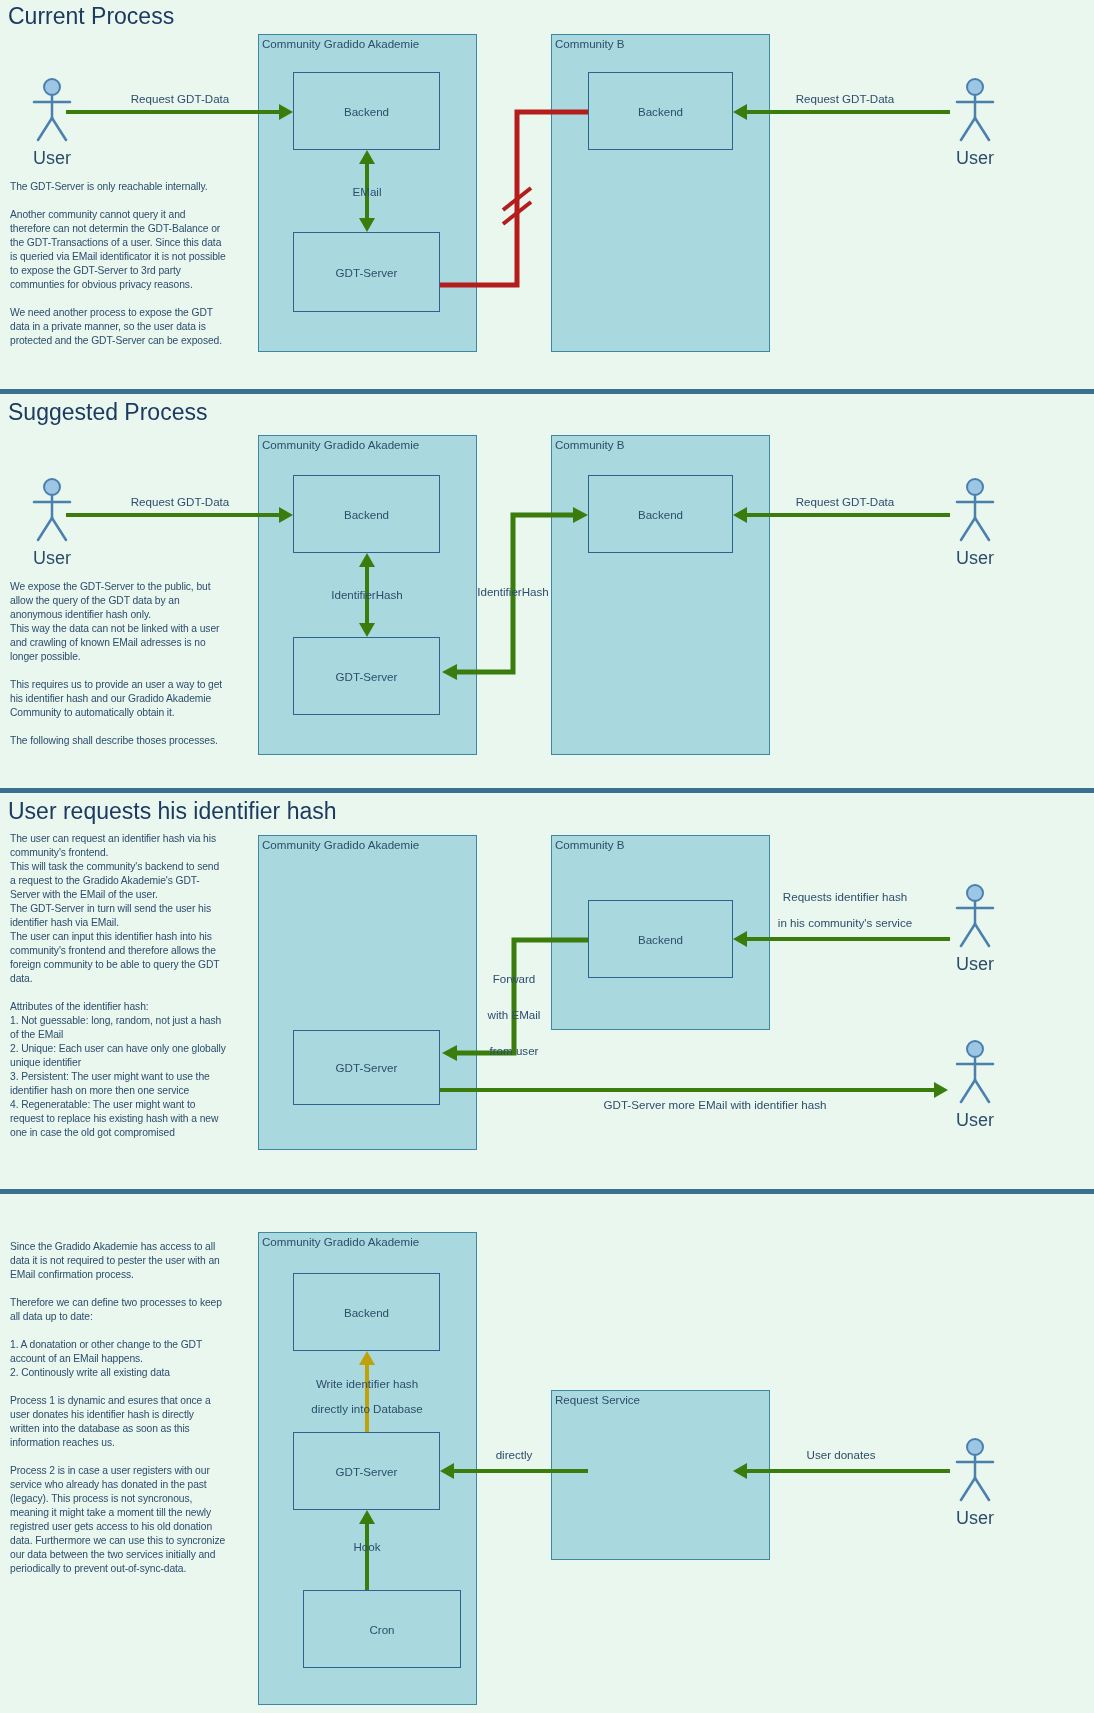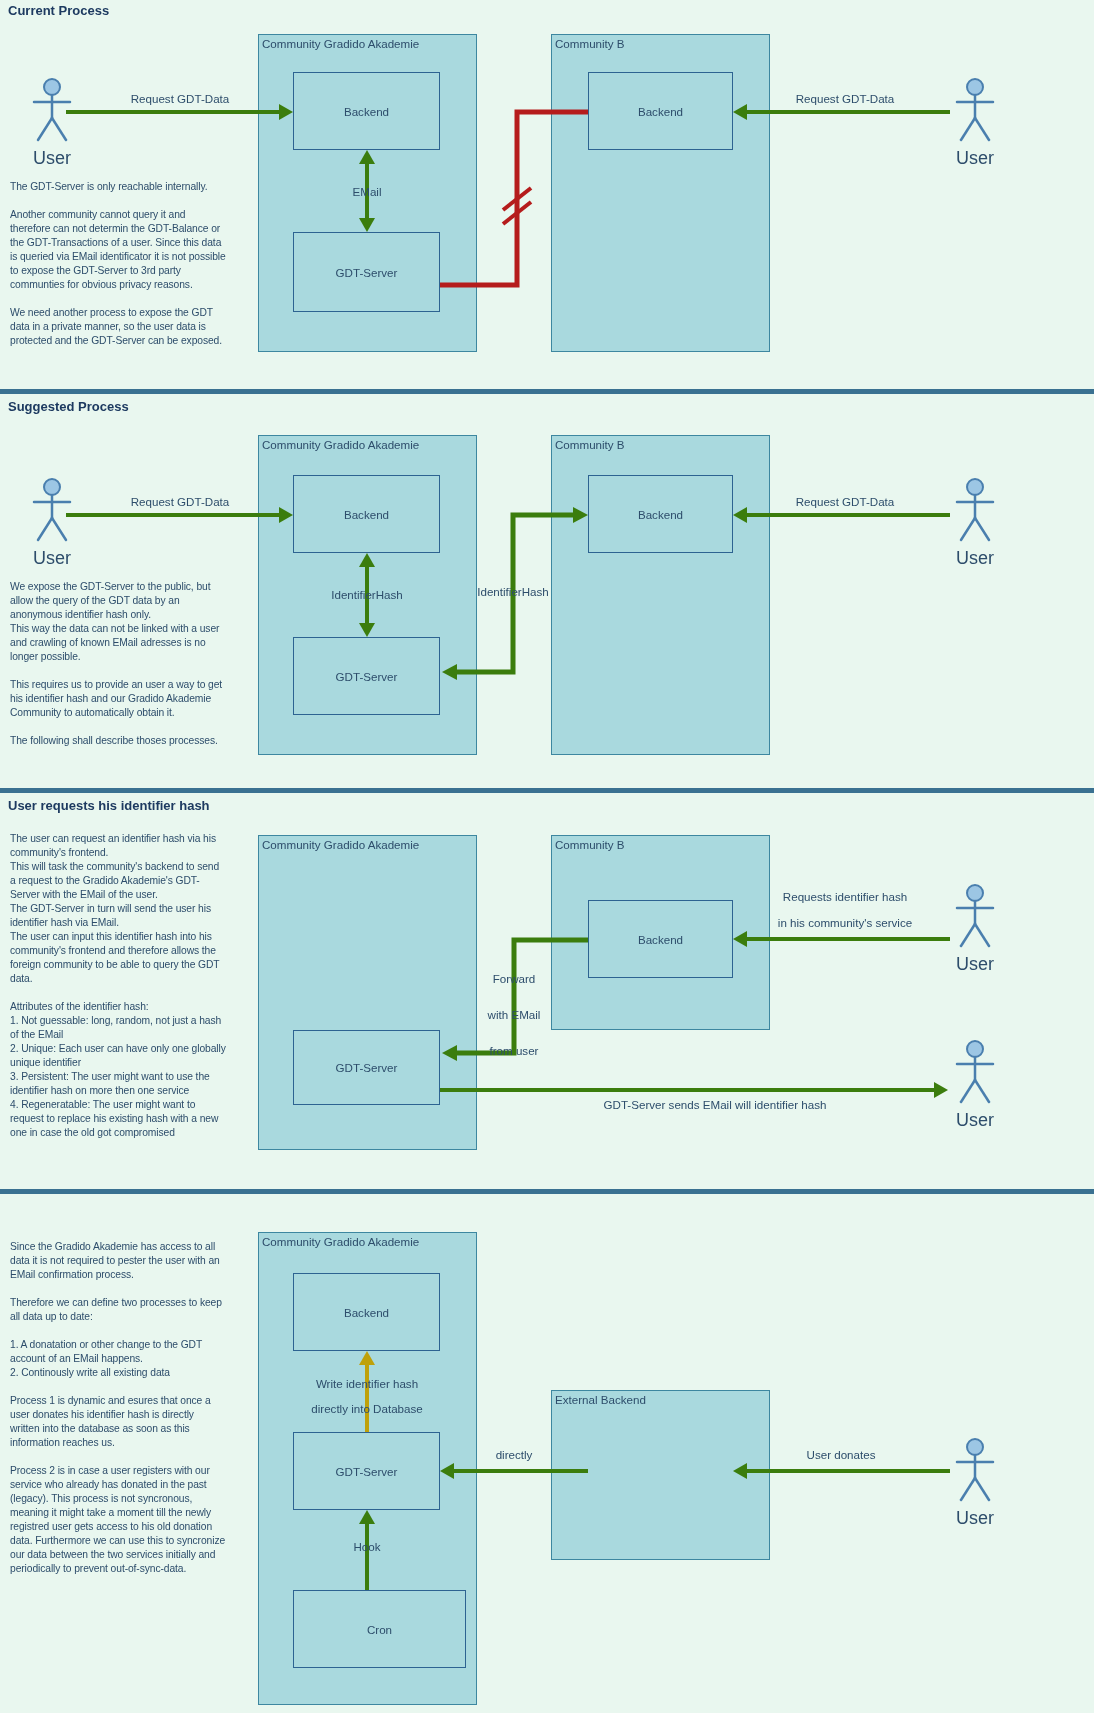--- a/index.html
+++ b/index.html
@@ -3,21 +3,21 @@
 <meta charset="utf-8">
 <style>
   :root{
     --page-bg:#e9f7ef; --box-fill:#a9d9de; --box-border:#3d87a0; --inner-border:#2d6391;
     --title:#1d3a60; --text:#2d4d6b; --green:#3b7d0d; --red:#b51c1c; --gold:#bfa10a;
     --divider:#3a7191; --figure-stroke:#4a7fae; --figure-head:#9cc6e4;
   }
   html,body{margin:0;padding:0;}
   .page{position:relative;width:1094px;height:1713px;background:var(--page-bg);
         font-family:"Liberation Sans",sans-serif;overflow:hidden;}
-  .sec-title{position:absolute;font-size:13px;font-weight:bold;color:var(--title);white-space:nowrap;}
+  .sec-title{position:absolute;font-size:23px;font-weight:normal;color:var(--title);white-space:nowrap;}
   .txtblock{position:absolute;font-size:10.3px;line-height:14px;letter-spacing:-0.1px;
             color:var(--text);white-space:pre;}
   .bigbox{position:absolute;background:var(--box-fill);border:1.5px solid var(--box-border);box-sizing:border-box;}
   .bigbox-label{position:absolute;top:2px;left:3px;font-size:11.6px;color:var(--text);white-space:nowrap;}
   .innerbox{position:absolute;background:var(--box-fill);border:1.3px solid var(--inner-border);
             box-sizing:border-box;display:flex;align-items:center;justify-content:center;
             font-size:11.6px;color:var(--text);}
   .divider{position:absolute;left:0;width:1094px;height:5px;background:var(--divider);}
   .hline{position:absolute;height:4px;background:var(--green);}
   .vline{position:absolute;width:4px;background:var(--green);}
@@ -198,21 +198,21 @@
   <svg class="elbow" style="left:440px;top:920px" width="150" height="150">
     <path d="M 148 20 L 74 20 L 74 133 L 10 133"></path>
     <polygon points="2,133 17,125 17,141"></polygon>
   </svg>
   <div class="alabel" style="left:514px;top:972px">Forward</div>
   <div class="alabel" style="left:514px;top:1008px">with EMail</div>
   <div class="alabel" style="left:514px;top:1044px">from user</div>
 
   <div class="hline" style="left:440px;top:1088px;width:494px"></div>
   <div class="ah-r" style="left:934px;top:1082px"></div>
-  <div class="alabel" style="left:715px;top:1098px">GDT-Server sends EMail will identifier hash</div>
+  <div class="alabel" style="left:715px;top:1098px">GDT-Server more EMail with identifier hash</div>
   <svg class="figure" style="left:953px;top:1040px" viewBox="0 0 44 66">
     <circle cx="22" cy="9" r="8"></circle>
     <line x1="4" y1="24" x2="40" y2="24"></line>
     <line x1="22" y1="17" x2="22" y2="40"></line>
     <line x1="22" y1="40" x2="8" y2="62"></line>
     <line x1="22" y1="40" x2="36" y2="62"></line>
   </svg>
   <div class="user-label" style="left:975px;top:1110px">User</div>
 
   <div class="txtblock" style="left:10px;top:832px">The user can request an identifier hash via his
@@ -238,33 +238,33 @@
 request to replace his existing hash with a new
 one in case the old got compromised</div>
 
   <div class="divider" style="top:1189px"></div>
 
   <div class="bigbox" style="left:258px;top:1232px;width:219px;height:473px">
     <div class="bigbox-label">Community Gradido Akademie</div>
   </div>
   <div class="innerbox" style="left:293px;top:1273px;width:147px;height:78px">Backend</div>
   <div class="innerbox" style="left:293px;top:1432px;width:147px;height:78px">GDT-Server</div>
-  <div class="innerbox" style="left:293px;top:1590px;width:173px;height:78px">Cron</div>
+  <div class="innerbox" style="left:303px;top:1590px;width:158px;height:78px">Cron</div>
 
   <div class="ah-u gold" style="left:359px;top:1351px"></div>
   <div class="vline gold" style="left:365px;top:1365px;height:67px"></div>
   <div class="alabel" style="left:367px;top:1377px">Write identifier hash</div>
   <div class="alabel" style="left:367px;top:1402px">directly into Database</div>
 
   <div class="ah-u" style="left:359px;top:1510px"></div>
   <div class="vline" style="left:365px;top:1524px;height:66px"></div>
   <div class="alabel" style="left:367px;top:1540px">Hook</div>
 
   <div class="bigbox" style="left:551px;top:1390px;width:219px;height:170px">
-    <div class="bigbox-label">External Backend</div>
+    <div class="bigbox-label">Request Service</div>
   </div>
 
   <div class="ah-l" style="left:440px;top:1463px"></div>
   <div class="hline" style="left:454px;top:1469px;width:134px"></div>
   <div class="alabel" style="left:514px;top:1448px">directly</div>
 
   <div class="ah-l" style="left:733px;top:1463px"></div>
   <div class="hline" style="left:747px;top:1469px;width:203px"></div>
   <div class="alabel" style="left:841px;top:1448px">User donates</div>
   <svg class="figure" style="left:953px;top:1438px" viewBox="0 0 44 66">

